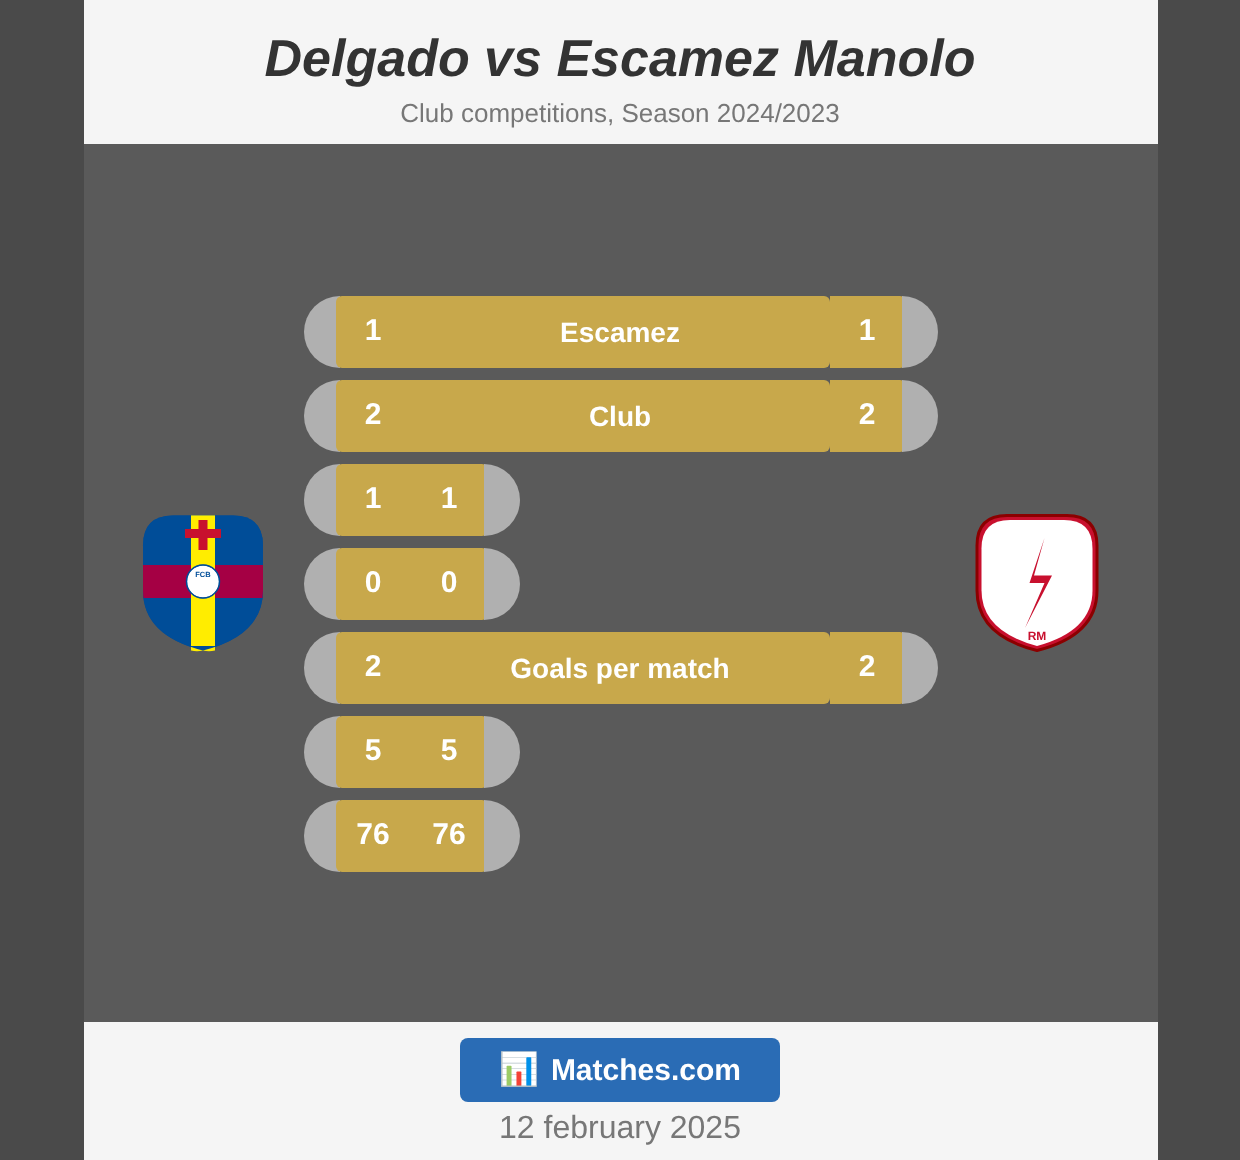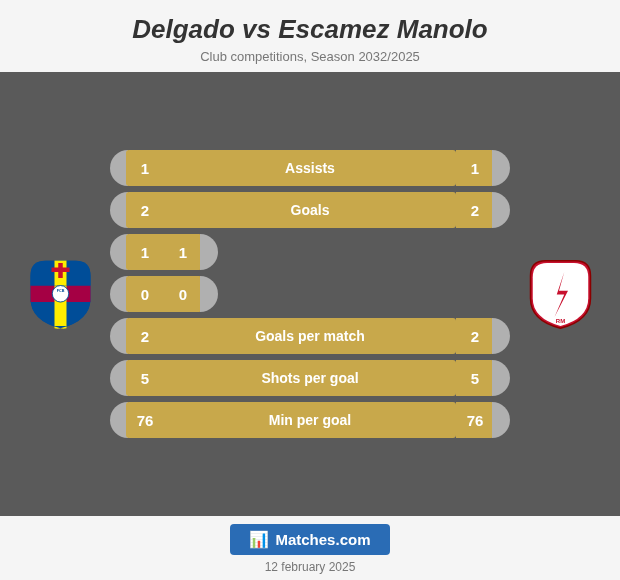--- a/index.html
+++ b/index.html
@@ -8,21 +8,21 @@
       height: 580px;
       background-color: #4a4a4a;
       font-family: Arial, sans-serif;
       display: flex;
       flex-direction: column;
       align-items: center;
       overflow: hidden;
     }
 
     .page-wrapper {
-      width: 620px;
+      width: 537px;
       height: 580px;
       background-color: #555;
       display: flex;
       flex-direction: column;
       align-items: center;
     }
 
     .header {
       width: 100%;
       background-color: #f5f5f5;
@@ -155,21 +155,21 @@
       display: flex;
       align-items: center;
       gap: 6px;
     }
 
     .fctables-badge .chart-icon {
       font-size: 16px;
     }
 
     .footer-date {
-      font-size: 12px;
+      font-size: 16px;
       color: #777;
       margin-top: 5px;
     }
 
     
     .end-cap-left {
       width: 18px;
       height: 36px;
       background-color: #b0b0b0;
       border-radius: 18px 0 0 18px;
@@ -186,21 +186,21 @@
       flex-shrink: 0;
     }
   </style>
 </head>
 <body>
 
 <div class="page-wrapper">
 
   <div class="header">
     <div class="main-title">Delgado vs Escamez Manolo</div>
-    <div class="subtitle">Club competitions, Season 2032/2025</div>
+    <div class="subtitle">Club competitions, Season 2024/2023</div>
   </div>
 
   <div class="content-area">
 
     <div class="left-logo">
       <svg class="fcb-logo" viewBox="0 0 100 100" xmlns="http://www.w3.org/2000/svg">
 
         <path d="M50,5 L70,5 Q90,5 90,25 L90,55 Q90,85 50,95 Q10,85 10,55 L10,25 Q10,5 30,5 Z" fill="#004d98"></path>
 
         <path d="M50,5 L58,5 L58,95 Q54,96 50,95 Q46,96 42,95 L42,5 Z" fill="#FFED00"></path>
@@ -225,28 +225,28 @@
         <circle cx="50" cy="49" r="11" fill="white" stroke="#004d98" stroke-width="1"></circle>
         <circle cx="50" cy="49" r="11" fill="none" stroke="#004d98" stroke-width="0.5"></circle>
         <text x="50" y="46" text-anchor="middle" font-family="Arial" font-weight="bold" font-size="5" fill="#004d98">FCB</text>
       </svg>
     </div>
 
     <div class="stats-container" id="stats-container">
     <div class="stat-row">
       <div class="end-cap-left"></div>
       <div class="stat-left-value">1</div>
-      <div class="stat-label">Assists</div>
+      <div class="stat-label">Escamez</div>
       <div class="stat-right-value">1</div>
       <div class="end-cap-right"></div>
     </div>
         <div class="stat-row">
       <div class="end-cap-left"></div>
       <div class="stat-left-value">2</div>
-      <div class="stat-label">Goals</div>
+      <div class="stat-label">Club</div>
       <div class="stat-right-value">2</div>
       <div class="end-cap-right"></div>
     </div>
         <div class="stat-row">
       <div class="end-cap-left"></div>
       <div class="stat-left-value">1</div>
       <div class="stat-right-value">1</div>
       <div class="end-cap-right"></div>
     </div>
         <div class="stat-row">
@@ -258,28 +258,26 @@
         <div class="stat-row">
       <div class="end-cap-left"></div>
       <div class="stat-left-value">2</div>
       <div class="stat-label">Goals per match</div>
       <div class="stat-right-value">2</div>
       <div class="end-cap-right"></div>
     </div>
         <div class="stat-row">
       <div class="end-cap-left"></div>
       <div class="stat-left-value">5</div>
-      <div class="stat-label">Shots per goal</div>
       <div class="stat-right-value">5</div>
       <div class="end-cap-right"></div>
     </div>
         <div class="stat-row">
       <div class="end-cap-left"></div>
       <div class="stat-left-value">76</div>
-      <div class="stat-label">Min per goal</div>
       <div class="stat-right-value">76</div>
       <div class="end-cap-right"></div>
     </div>
       </div>
 
     <div class="right-logo">
       <svg class="rayo-logo" viewBox="0 0 100 100" xmlns="http://www.w3.org/2000/svg">
 
         <path d="M50,5 L70,5 Q90,5 90,25 L90,55 Q90,85 50,95 Q10,85 10,55 L10,25 Q10,5 30,5 Z" fill="#C8102E"></path>
 

